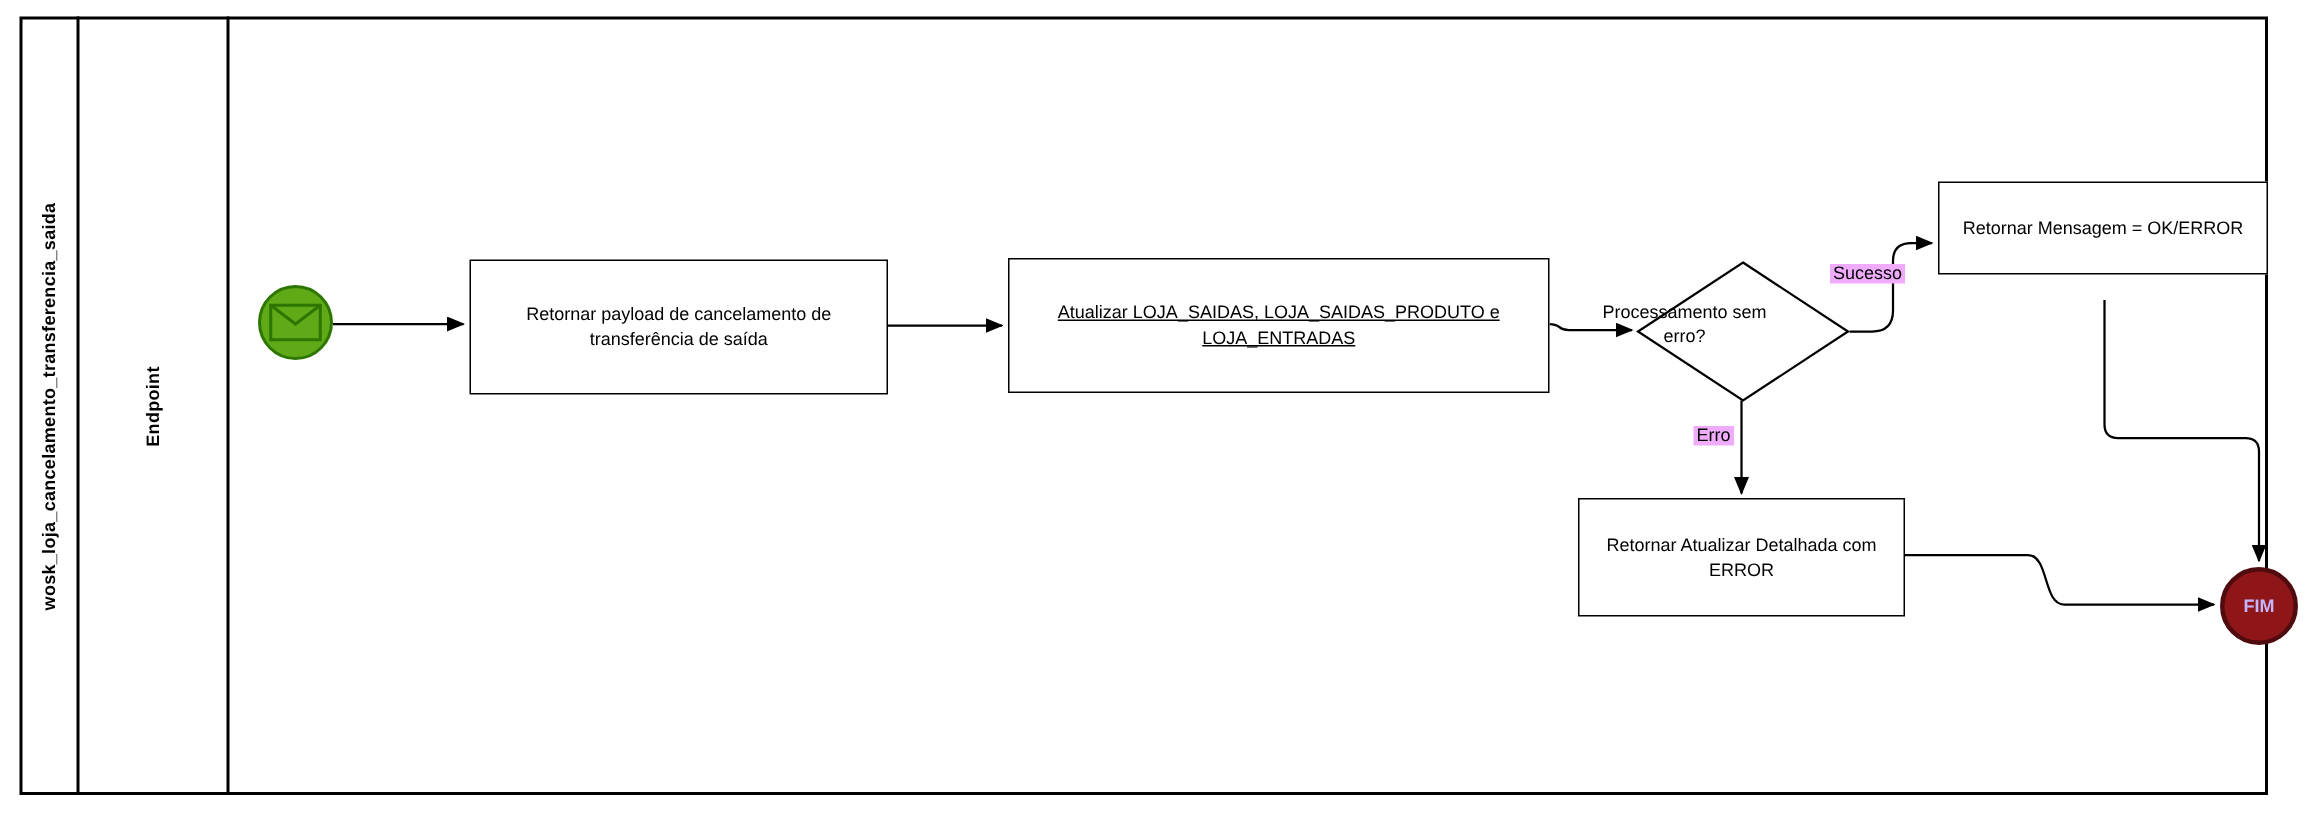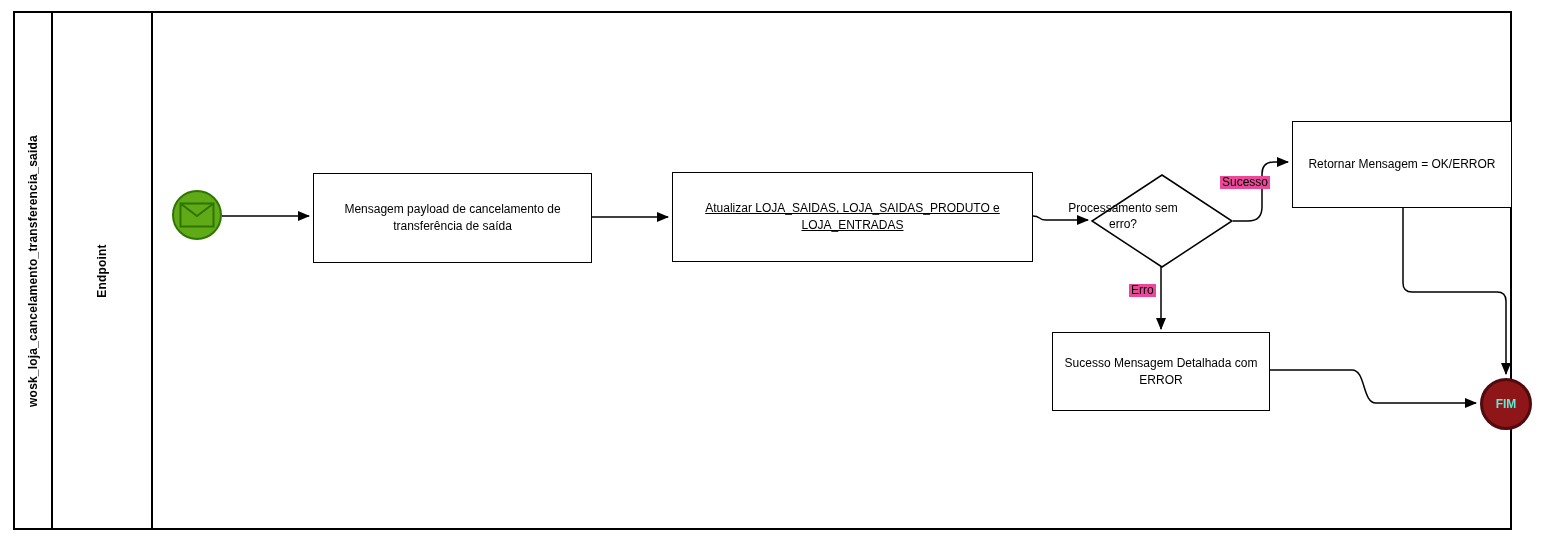--- a/index.html
+++ b/index.html
@@ -22,36 +22,36 @@
   .lane-header span{
     transform:rotate(-90deg);white-space:nowrap;font-weight:bold;font-size:12px;letter-spacing:0.2px;
   }
   .task{
     position:absolute;background:#ffffff;border:1.5px solid #000;box-sizing:border-box;
     display:flex;align-items:center;justify-content:center;text-align:center;
     font-size:12px;line-height:1.4;padding:2px 6px;
   }
   #task-receive{left:313px;top:173px;width:279px;height:90px;}
   #task-update{left:672px;top:172px;width:361px;height:90px;text-decoration:underline;}
-  #task-return-ok{left:1292px;top:121px;width:220px;height:87px;}
+  #task-return-ok{left:1292px;top:121px;width:220px;height:62px;}
   #task-return-error{left:1052px;top:332px;width:218px;height:79px;}
   #start-event{
     position:absolute;left:172px;top:190px;width:50px;height:50px;border-radius:50%;
     background:#60a917;border:2px solid #2d7600;box-sizing:border-box;
     display:flex;align-items:center;justify-content:center;
   }
   #end-event{
     position:absolute;left:1480px;top:378px;width:52px;height:52px;border-radius:50%;
     background:#8e1518;border:3px solid #4f0b0e;box-sizing:border-box;
     display:flex;align-items:center;justify-content:center;
-    color:#5eead4;font-weight:bold;font-size:12px;
+    color:#c4b5fd;font-weight:bold;font-size:12px;
   }
   #edges{position:absolute;left:0;top:0;width:1544px;height:544px;pointer-events:none;}
   .edge-label{
-    position:absolute;font-size:12px;background:#ec4899;padding:0 2px;line-height:1.1;
+    position:absolute;font-size:12px;background:#f0abfc;padding:0 2px;line-height:1.1;
   }
   #label-sucesso{left:1220px;top:176px;}
   #label-erro{left:1129px;top:284px;}
   #gateway-label{
     position:absolute;left:1056px;top:200px;width:134px;text-align:center;
     font-size:12px;line-height:1.35;
   }
 </style>
 </head>
 <body>
@@ -88,37 +88,37 @@
   </svg>
 
   <div id="start-event">
     <svg width="36" height="26" viewBox="0 0 36 26">
       <rect x="1.5" y="1.5" width="33" height="23" fill="none" stroke="#2d7600" stroke-width="2"></rect>
       <polyline points="1.5,1.5 18,14 34.5,1.5" fill="none" stroke="#2d7600" stroke-width="2"></polyline>
     </svg>
   </div>
 
   <div class="task" id="task-receive">
-    <span>Mensagem payload de cancelamento de transferência de saída</span>
+    <span>Retornar payload de cancelamento de transferência de saída</span>
   </div>
 
   <div class="task" id="task-update">
     <span>Atualizar LOJA_SAIDAS, LOJA_SAIDAS_PRODUTO e LOJA_ENTRADAS</span>
   </div>
 
   <div id="gateway-label">Processamento sem erro?</div>
 
   <div class="edge-label" id="label-sucesso">Sucesso</div>
   <div class="edge-label" id="label-erro">Erro</div>
 
   <div class="task" id="task-return-ok">
     <span>Retornar Mensagem = OK/ERROR</span>
   </div>
 
   <div class="task" id="task-return-error">
-    <span>Sucesso Mensagem Detalhada com ERROR</span>
+    <span>Retornar Atualizar Detalhada com ERROR</span>
   </div>
 
   <div id="end-event">
     <span>FIM</span>
   </div>
 
 </div>
 
 </body></html>

